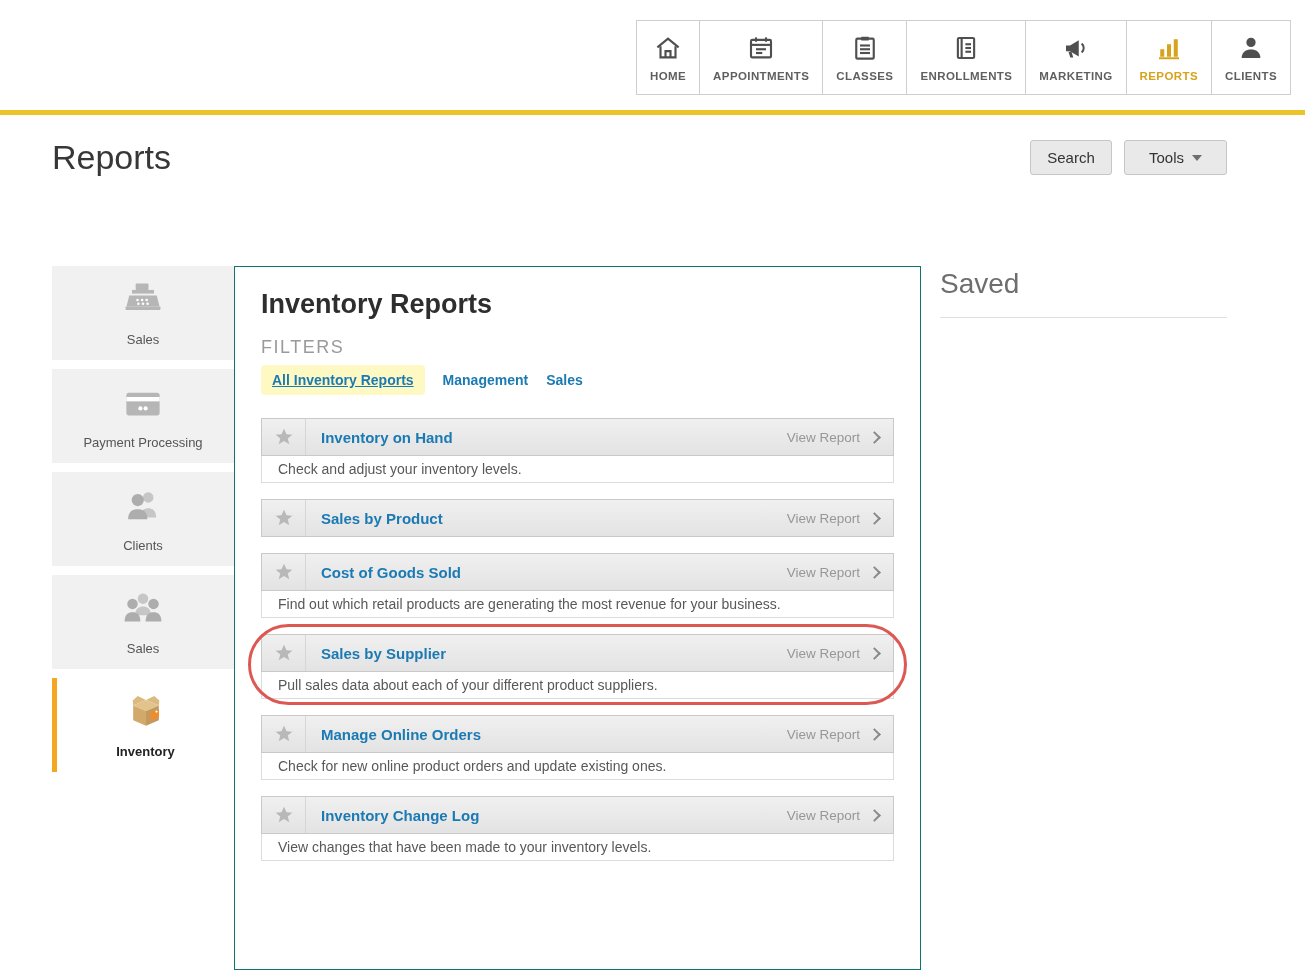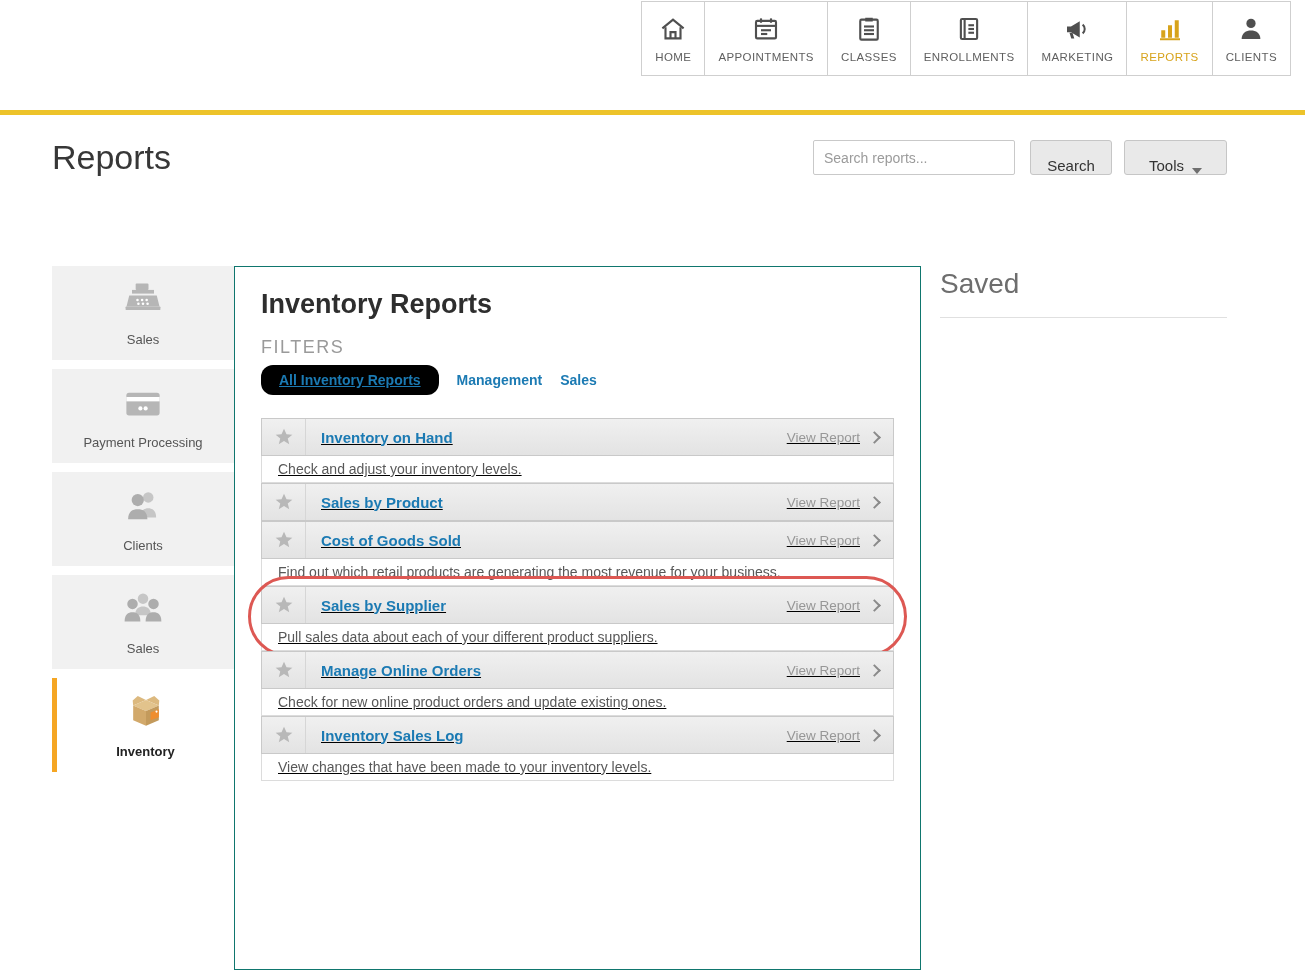--- a/index.html
+++ b/index.html
@@ -1,37 +1,37 @@
 <!DOCTYPE html>
 <html><head>
 <meta charset="utf-8">
 <style>
   * { margin:0; padding:0; box-sizing:border-box; }
   html,body { width:1305px; height:970px; background:#fff; font-family:"Liberation Sans", sans-serif; overflow:hidden; }
   #page { position:relative; width:1305px; height:970px; background:#fff; }
 
   
-  .topnav { position:absolute; top:1px; right:14px; display:flex; }
+  .topnav { position:absolute; top:20px; right:14px; display:flex;font-weight:bold; }
   .tab { display:flex; flex-direction:column; align-items:center; justify-content:center; gap:7px;
          height:75px; padding:0 13px; background:#fff; border:1px solid #cfcfcf; margin-left:-1px; cursor:pointer; }
   .tab .tab-label { font-size:11.5px; color:#5f5f5f; letter-spacing:.4px; white-space:nowrap; }
   .tab.active .tab-label { color:#d7a31b; }
   .tab svg { display:block; }
 
   .yellow-bar { position:absolute; top:110px; left:0; width:1305px; height:5px; background:#edc32a; }
 
   
   .page-title { position:absolute; left:52px; top:138px; font-size:34px; color:#373737; font-weight:400; }
   .page-desc  { position:absolute; left:52px; top:197px; width:790px; font-size:15px; line-height:1.55; color:#333; }
 
   .search-input { position:absolute; left:813px; top:140px; width:202px; height:35px; border:1px solid #c9c9c9; border-radius:2px;
                   padding:0 10px; font-size:14px; color:#333; font-family:"Liberation Sans", sans-serif; }
   .search-input::placeholder { color:#9b9b9b; }
   .btn { position:absolute; top:140px; height:35px; background:#e9e9e9; border:1px solid #c6c6c6; border-radius:3px;
-         font-size:15px; color:#333; display:flex; align-items:flex-end; justify-content:center; gap:8px; cursor:pointer;
+         font-size:15px; color:#333; display:flex; align-items:center; justify-content:center; gap:8px; cursor:pointer;
          font-family:"Liberation Sans", sans-serif; }
   .btn-search { left:1030px; width:82px; }
   .btn-tools  { left:1124px; width:103px; }
   .caret-down { width:0; height:0; border-left:5px solid transparent; border-right:5px solid transparent; border-top:6px solid #6f6f6f; }
 
   
   .sidebar { position:absolute; left:52px; top:266px; width:182px; }
   .side-tile { width:182px; height:94px; background:#f1f1f1; margin-bottom:9px; display:flex; flex-direction:column;
                align-items:center; justify-content:flex-end; padding-bottom:13px; cursor:pointer; }
   .side-tile .tile-icon { margin-bottom:6px; }
@@ -39,25 +39,25 @@
   .side-tile.active { background:#fff; border-left:5px solid #f5a623; }
   .side-tile.active .tile-label { color:#222; font-weight:bold; }
 
   
   .main-panel { position:absolute; left:234px; top:266px; width:687px; height:704px; background:#fff;
                 border:1px solid #0f766e; padding:22px 26px; }
   .main-title { font-size:27px; font-weight:bold; color:#2e2e2e; }
   .filters-label { margin-top:17px; font-size:18px; color:#9a9a9a; letter-spacing:1.5px; }
   .filter-row { margin-top:7px; display:flex; align-items:center; }
   .filter-link { font-size:14px; font-weight:bold; color:#1b7ab3; text-decoration:none; cursor:pointer; }
-  .filter-link.active { background:#000000; border-radius:12px; padding:7px 18px; text-decoration:underline; }
+  .filter-link.active { background:#fef9c3; border-radius:4px; padding:7px 11px; text-decoration:underline; }
   .filter-link + .filter-link { margin-left:18px; }
 
   .report-list { margin-top:23px; }
-  .report-item { position:relative;text-decoration:underline; }
+  .report-item { margin-bottom:16px; position:relative; }
   .report-head { display:flex; align-items:center; height:38px; background:linear-gradient(#f0f0f0,#e3e3e3);
                  border:1px solid #c9c9c9; cursor:pointer; }
   .star-cell { width:44px; height:100%; display:flex; align-items:center; justify-content:center;
                border-right:1px solid #d6d6d6; cursor:pointer; }
   .report-title { margin-left:15px; font-size:15px; font-weight:bold; color:#1b7ab3; text-decoration:none; cursor:pointer; }
   .head-right { margin-left:auto; display:flex; align-items:center; gap:10px; padding-right:14px; }
   .view-report { font-size:13.5px; color:#979797; }
   .chev { width:9px; height:9px; border-top:2px solid #8a8a8a; border-right:2px solid #8a8a8a; transform:rotate(45deg); margin-top:1px; }
   .report-desc { background:#fff; border:1px solid #dcdcdc; border-top:none; padding:5px 16px; font-size:14px; color:#585858; }
 
@@ -153,21 +153,20 @@
         </svg>
       </span>
       <span class="tab-label">CLIENTS</span>
     </div>
   </div>
 
   <div class="yellow-bar"></div>
 
   <h1 class="page-title">Reports</h1>
 
-  <input class="search-input" type="text" placeholder="Search reports..." style="">
   <button class="btn btn-search">
     <span>Search</span>
   </button>
   <button class="btn btn-tools">
     <span>Tools</span>
     <span class="caret-down"></span>
   </button>
 
   <div class="sidebar">
     <div class="side-tile">
@@ -341,21 +340,21 @@
         <div class="report-desc">Check for new online product orders and update existing ones.</div>
       </div>
 
       <div class="report-item">
         <div class="report-head">
           <span class="star-cell">
             <svg width="20" height="20" viewBox="0 0 24 24">
                 <polygon points="12,2.2 15,8.8 22,9.2 16.5,13.7 18.3,20.8 12,16.9 5.7,20.8 7.5,13.7 2,9.2 9,8.8" fill="#b8b8b8"></polygon>
               </svg>
           </span>
-          <a class="report-title">Inventory Sales Log</a>
+          <a class="report-title">Inventory Change Log</a>
           <span class="head-right">
             <span class="view-report">View Report</span>
             <span class="chev"></span>
           </span>
         </div>
         <div class="report-desc">View changes that have been made to your inventory levels.</div>
       </div>
 
     </div>
   </div>

